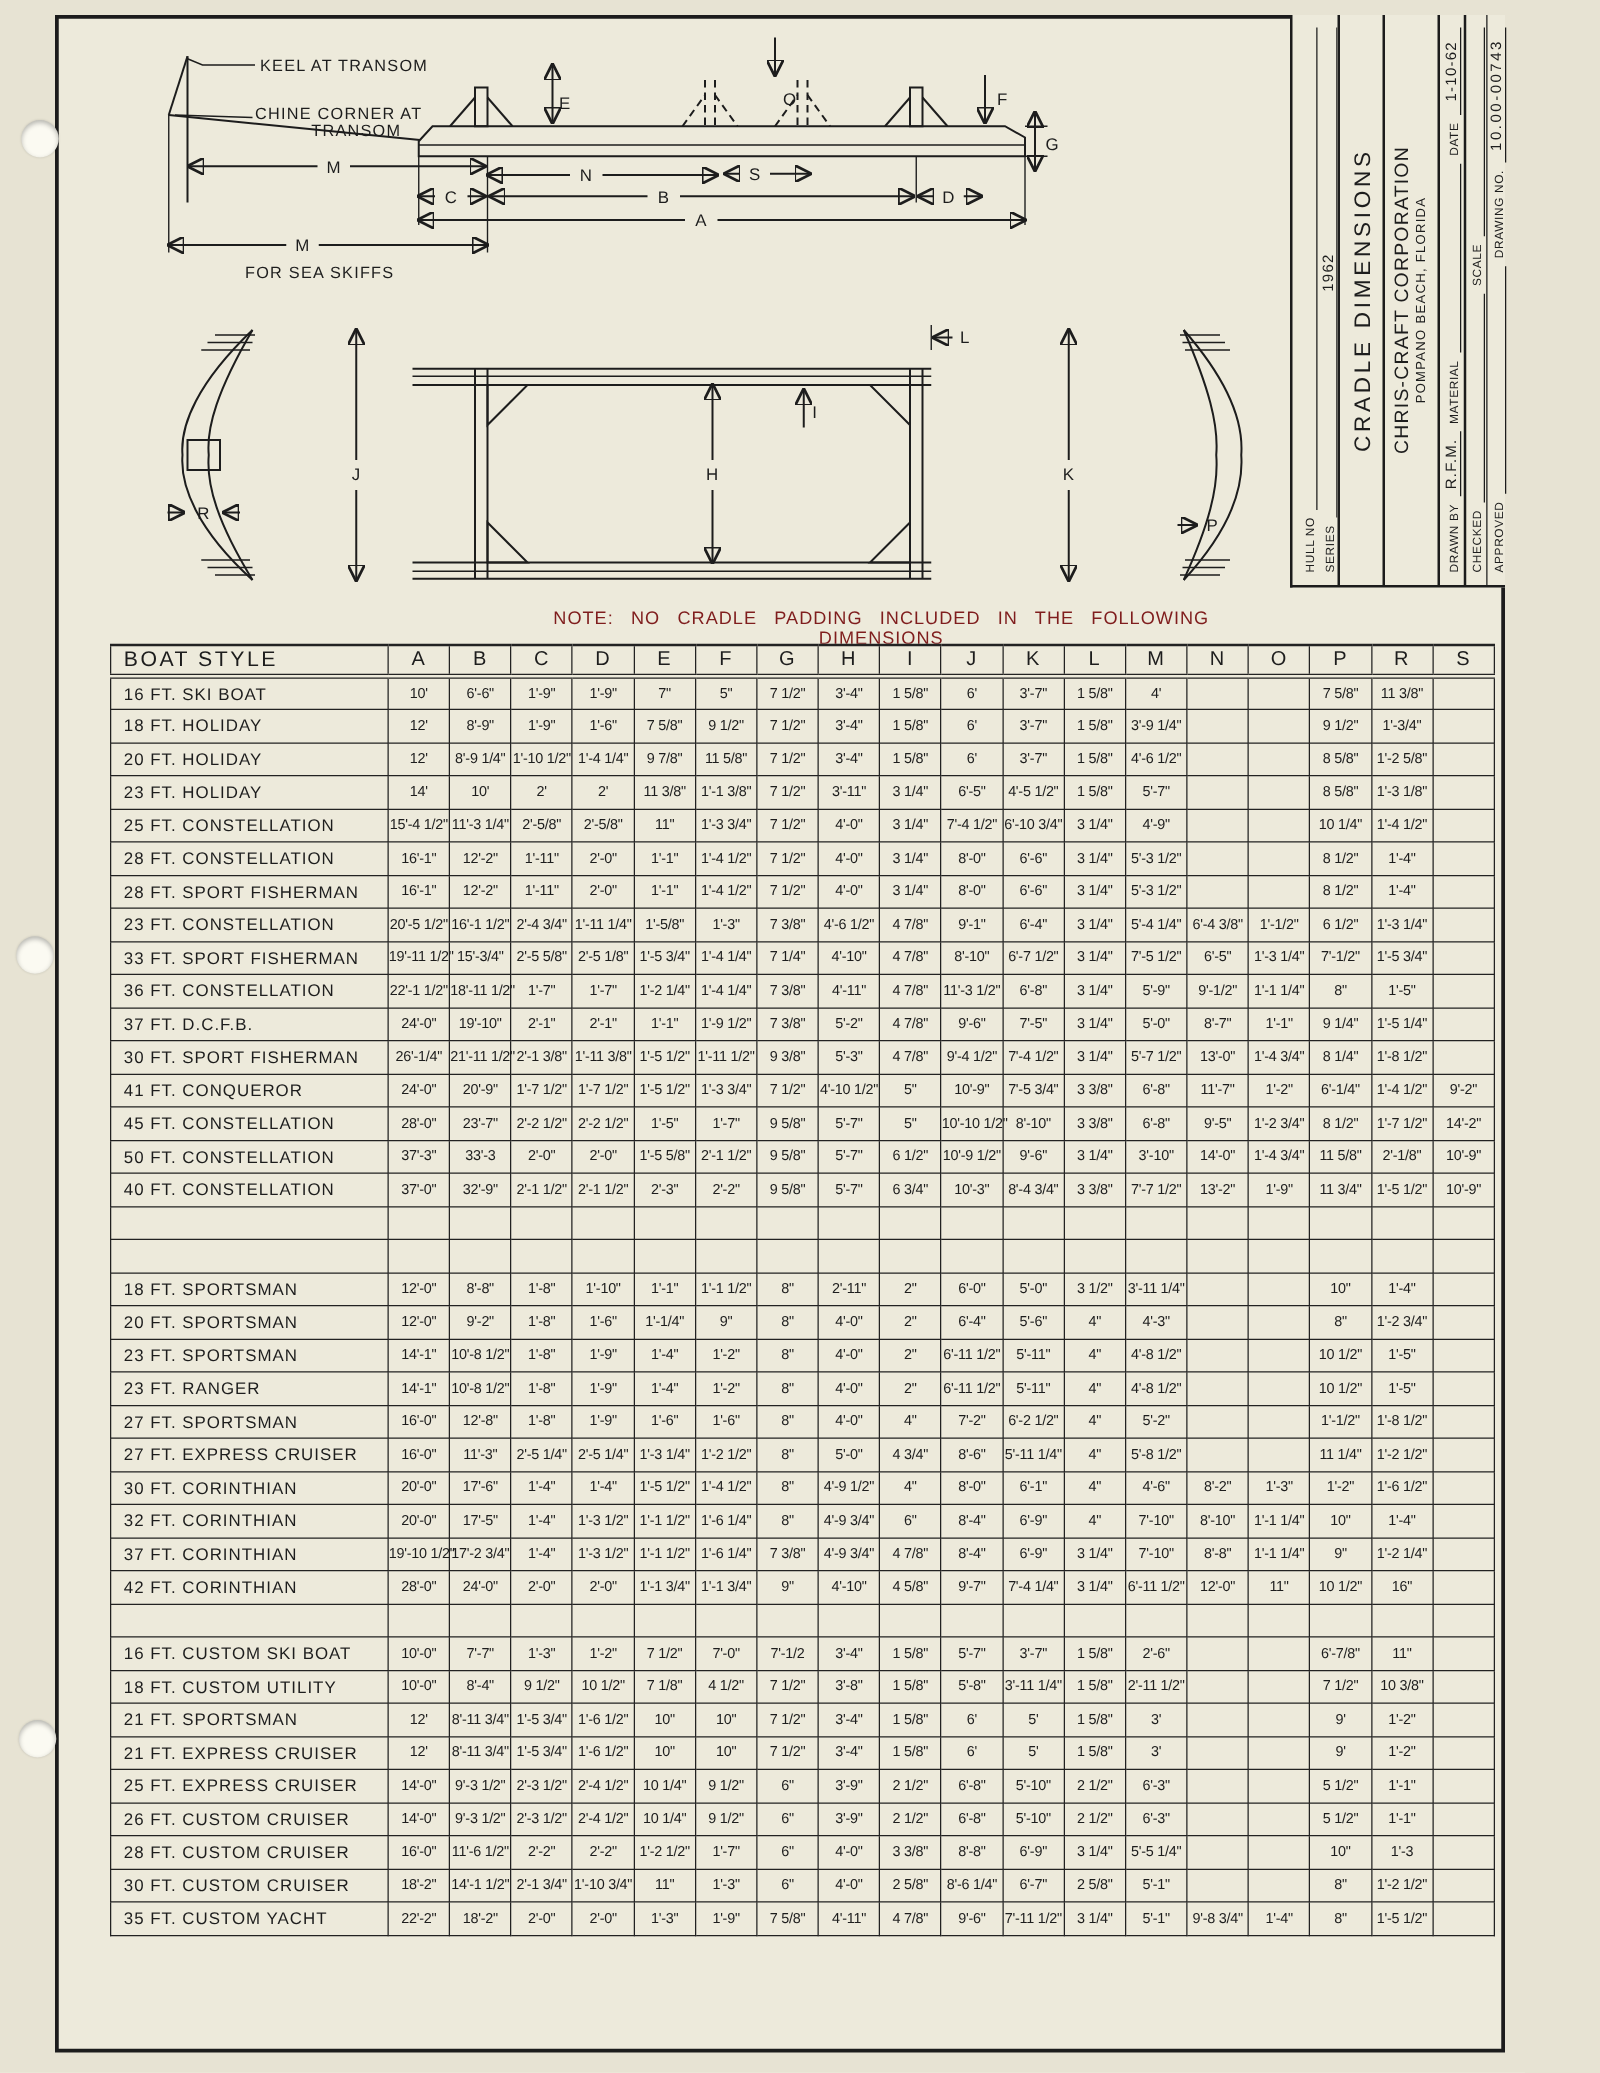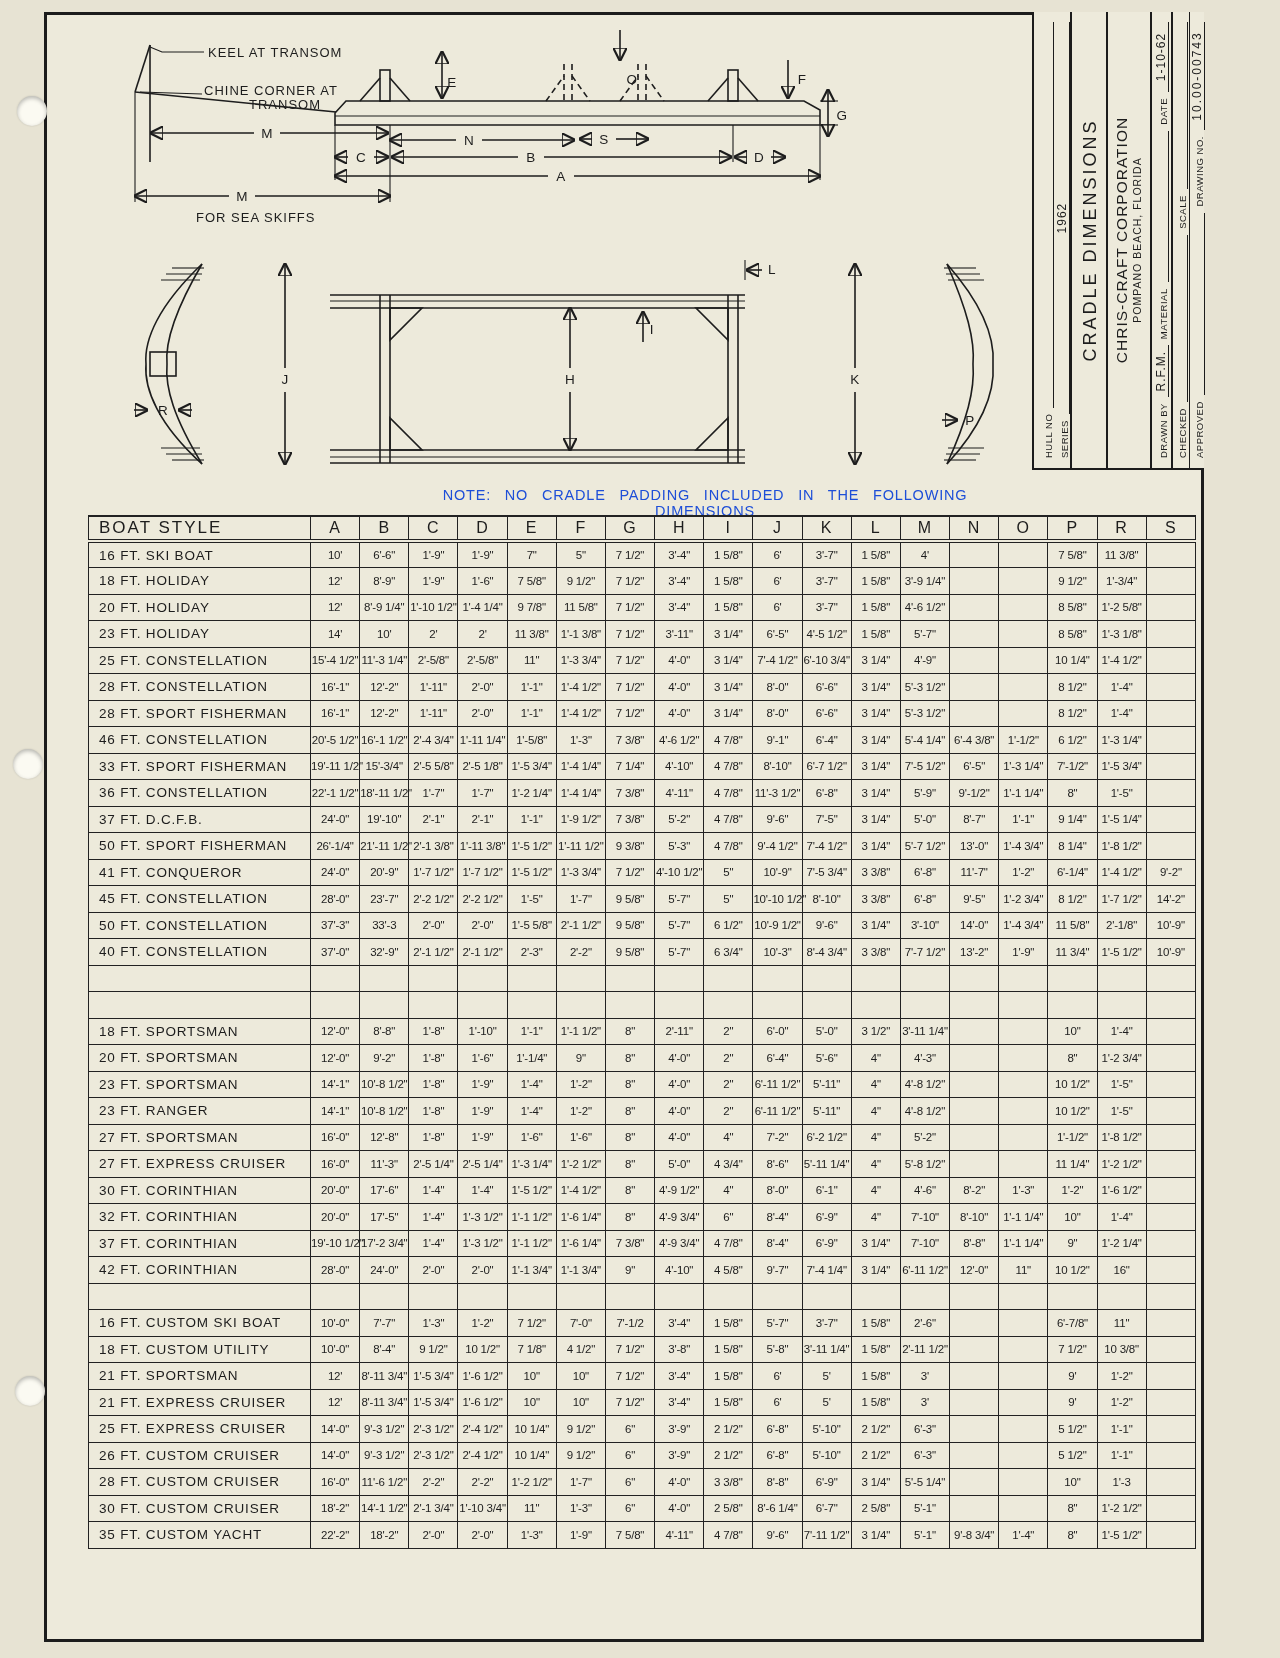--- a/index.html
+++ b/index.html
@@ -28,21 +28,21 @@
   .diagram-svg .dash{stroke-dasharray:6 4;}
   .diagram-svg text{
     stroke:none;fill:#1d1d1d;font-family:"Liberation Sans",sans-serif;
     font-size:13px;text-anchor:middle;letter-spacing:.5px;
   }
   .diagram-svg text.lbl{font-size:13.5px;}
   .diagram-svg text.ann{font-size:13px;text-anchor:start;letter-spacing:1px;}
   
   .note{
     position:absolute;left:390px;top:487px;width:630px;text-align:center;
-    font-size:14.5px;letter-spacing:.8px;word-spacing:9px;color:#1d4ed8;
+    font-size:14.5px;letter-spacing:.8px;word-spacing:9px;color:#7f1d1d;
   }
   
   .tb-rot{
     position:absolute;left:1032px;top:470px;width:458px;height:172px;
     transform-origin:0 0;transform:rotate(-90deg);
     border-top:2.5px solid #1c1c1c;border-left:2.5px solid #1c1c1c;
     box-sizing:border-box;background:#edeadb;
   }
   .tb-row{box-sizing:border-box;border-bottom:2px solid #1c1c1c;padding:2px 10px;overflow:hidden;}
   .tb-row:last-child{border-bottom:none;}
@@ -482,21 +482,21 @@
         <td>6'-6"</td>
         <td>3 1/4"</td>
         <td>5'-3 1/2"</td>
         <td></td>
         <td></td>
         <td>8 1/2"</td>
         <td>1'-4"</td>
         <td></td>
       </tr>
       <tr>
-        <td class="style-cell">46 FT. CONSTELLATION</td>
+        <td class="style-cell">23 FT. CONSTELLATION</td>
         <td>20'-5 1/2"</td>
         <td>16'-1 1/2"</td>
         <td>2'-4 3/4"</td>
         <td>1'-11 1/4"</td>
         <td>1'-5/8"</td>
         <td>1'-3"</td>
         <td>7 3/8"</td>
         <td>4'-6 1/2"</td>
         <td>4 7/8"</td>
         <td>9'-1"</td>
@@ -566,21 +566,21 @@
         <td>7'-5"</td>
         <td>3 1/4"</td>
         <td>5'-0"</td>
         <td>8'-7"</td>
         <td>1'-1"</td>
         <td>9 1/4"</td>
         <td>1'-5 1/4"</td>
         <td></td>
       </tr>
       <tr>
-        <td class="style-cell">50 FT. SPORT FISHERMAN</td>
+        <td class="style-cell">30 FT. SPORT FISHERMAN</td>
         <td>26'-1/4"</td>
         <td>21'-11 1/2"</td>
         <td>2'-1 3/8"</td>
         <td>1'-11 3/8"</td>
         <td>1'-5 1/2"</td>
         <td>1'-11 1/2"</td>
         <td>9 3/8"</td>
         <td>5'-3"</td>
         <td>4 7/8"</td>
         <td>9'-4 1/2"</td>

